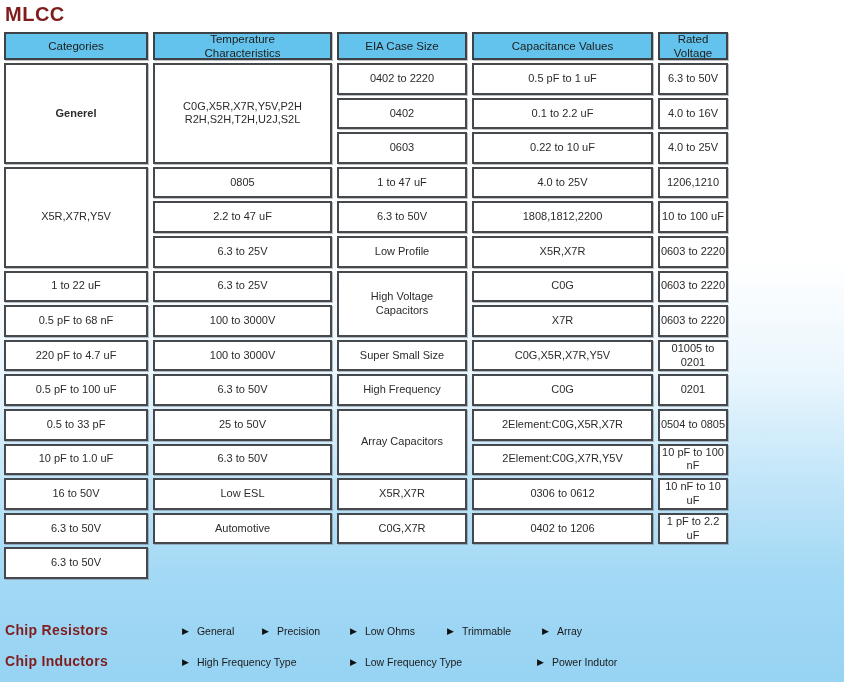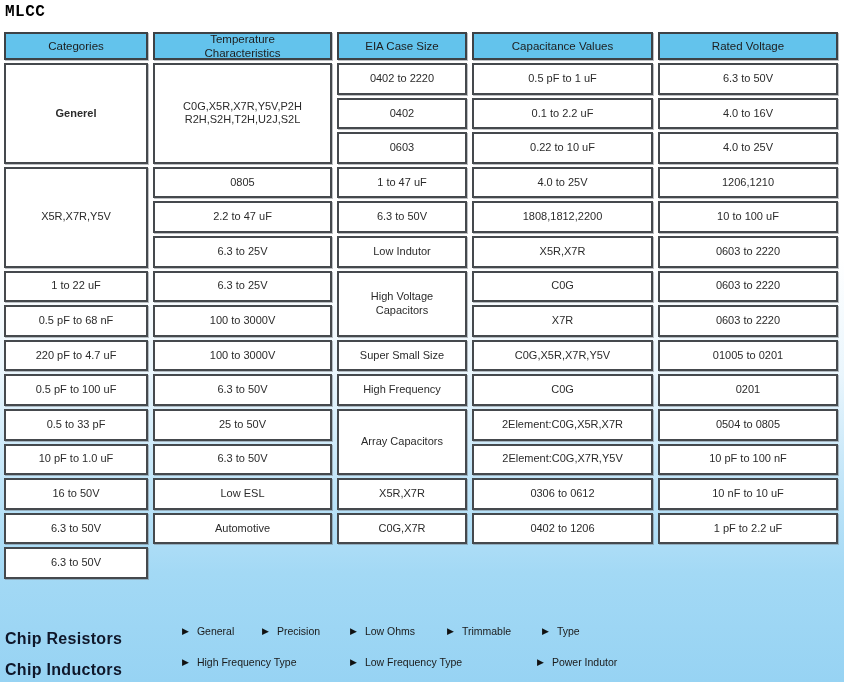--- a/index.html
+++ b/index.html
@@ -6,30 +6,29 @@
   html, body { width: 844px; height: 682px; }
   body {
     font-family: "Liberation Sans", "DejaVu Sans", sans-serif;
     background: linear-gradient(180deg, #ffffff 0%, #ffffff 38%, #eaf6fd 55%, #c3e6f9 70%, #a3d9f5 84%, #97d3f3 100%);
     position: relative;
     overflow: hidden;
   }
   .page-title {
     position: absolute;
     left: 5px; top: 3px;
-    font-size: 16px;
+    font-size: 20px;
     font-weight: bold;
     letter-spacing: 0.5px;
-    color: #000000;
-    font-family: Liberation Mono, monospace;
+    color: #7f1d1d;
   }
   .mlcc-table {
     position: absolute;
     left: 4px; top: 32px;
-    width: 834px;
+    width: 724px;
     display: grid;
     grid-template-columns: 144px 179px 130px 181px 1fr;
     grid-template-rows: 28px repeat(15, 31.6px);
     column-gap: 5px;
     row-gap: 3px;
   }
   .cell {
     background: #ffffff;
     border: 2px solid #45494d;
     box-shadow: 1px 1px 0 rgba(110,116,122,0.45);
@@ -48,24 +47,24 @@
     border-color: #3d4246;
     font-size: 11.5px;
     color: #1d1d1d;
   }
   .footer { position: absolute; left: 0; top: 0; width: 844px; height: 682px; pointer-events: none; }
   .footer-row { position: absolute; left: 0; width: 844px; height: 22px; pointer-events: auto; }
   .footer-row.row-0 { top: 622px; }
   .footer-row.row-1 { top: 653px; }
   .footer-title {
     position: absolute;
-    left: 5px; top: 8px;
-    font-size: 16px;
+    left: 5px; top: 0;
+    font-size: 14px;
     font-weight: bold;
-    color: #0f172a;
+    color: #7f1d1d;
     letter-spacing: 0.3px;
   }
   .footer-item {
     position: absolute;
     top: 3px;
     display: flex;
     align-items: center;
     font-size: 10.5px;
     color: #1a1a1a;
     cursor: pointer;
@@ -104,21 +103,21 @@
     <div class="cell" style="grid-row: span 3; text-align: center;">X5R,X7R,Y5V</div>
     <div class="cell">0805</div>
     <div class="cell">1 to 47 uF</div>
     <div class="cell">4.0 to 25V</div>
     <div class="cell">1206,1210</div>
     <div class="cell">2.2 to 47 uF</div>
     <div class="cell">6.3 to 50V</div>
     <div class="cell">1808,1812,2200</div>
     <div class="cell">10 to 100 uF</div>
     <div class="cell">6.3 to 25V</div>
-    <div class="cell">Low Indutor</div>
+    <div class="cell">Low Profile</div>
     <div class="cell">X5R,X7R</div>
     <div class="cell">0603 to 2220</div>
     <div class="cell">1 to 22 uF</div>
     <div class="cell">6.3 to 25V</div>
     <div class="cell" style="grid-row: span 2;">High Voltage
 Capacitors</div>
     <div class="cell">C0G</div>
     <div class="cell">0603 to 2220</div>
     <div class="cell">0.5 pF to 68 nF</div>
     <div class="cell">100 to 3000V</div>
@@ -170,21 +169,21 @@
       <div class="footer-item" style="left: 350px;">
         <span class="arrow-icon">▶</span>
         <span>Low Ohms</span>
       </div>
       <div class="footer-item" style="left: 447px;">
         <span class="arrow-icon">▶</span>
         <span>Trimmable</span>
       </div>
       <div class="footer-item" style="left: 542px;">
         <span class="arrow-icon">▶</span>
-        <span>Type</span>
+        <span>Array</span>
       </div>
     </div>
     <div class="footer-row row-1">
       <div class="footer-title">Chip Inductors</div>
       <div class="footer-item" style="left: 182px;">
         <span class="arrow-icon">▶</span>
         <span>High Frequency Type</span>
       </div>
       <div class="footer-item" style="left: 350px;">
         <span class="arrow-icon">▶</span>

